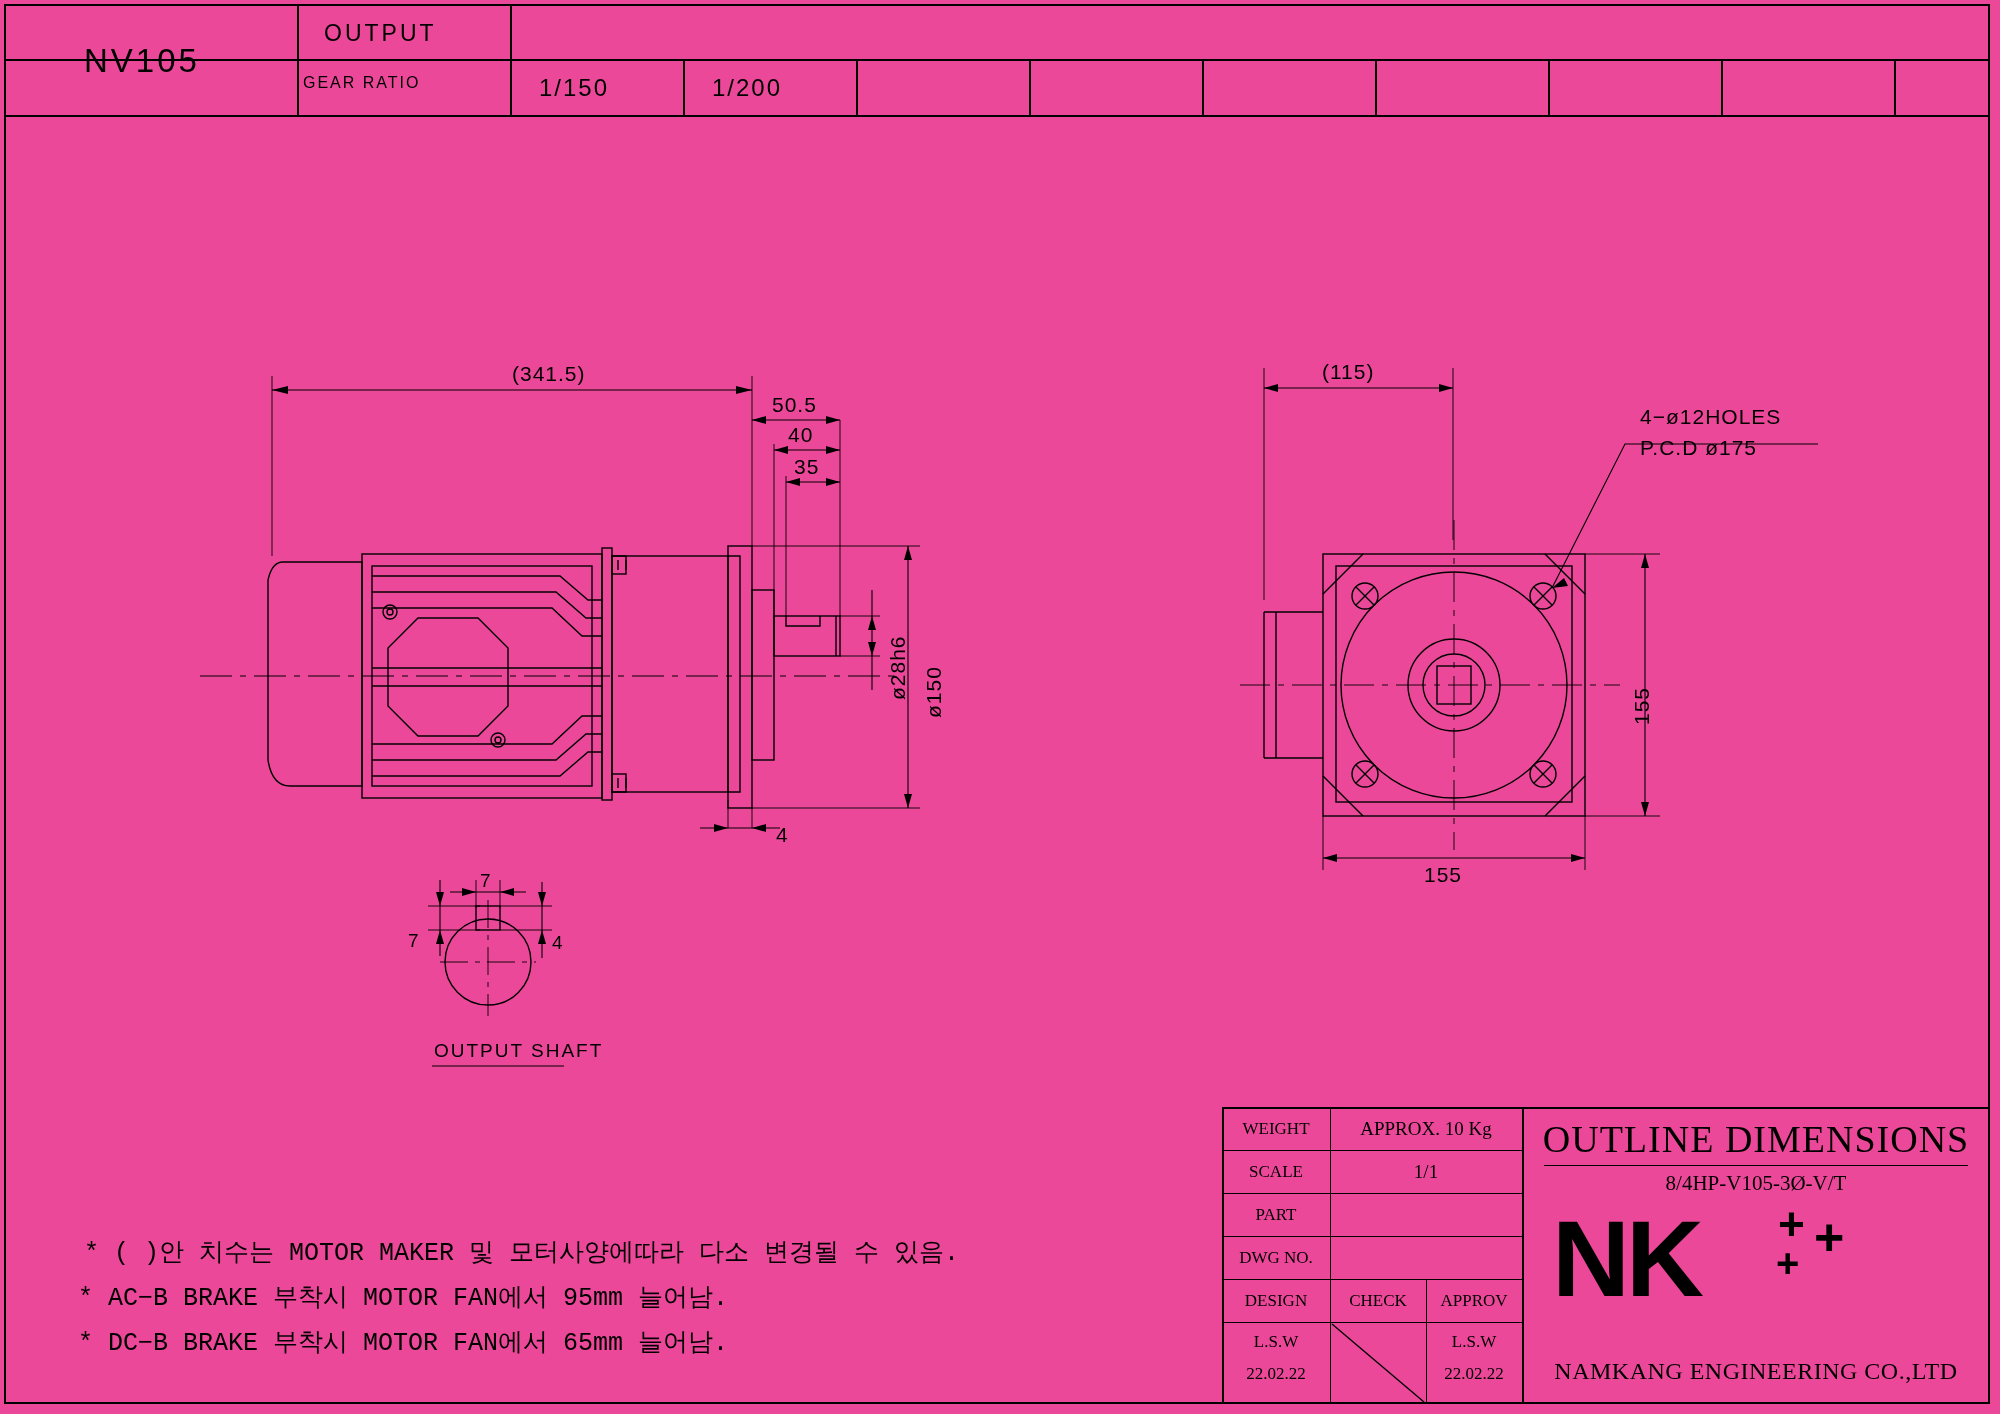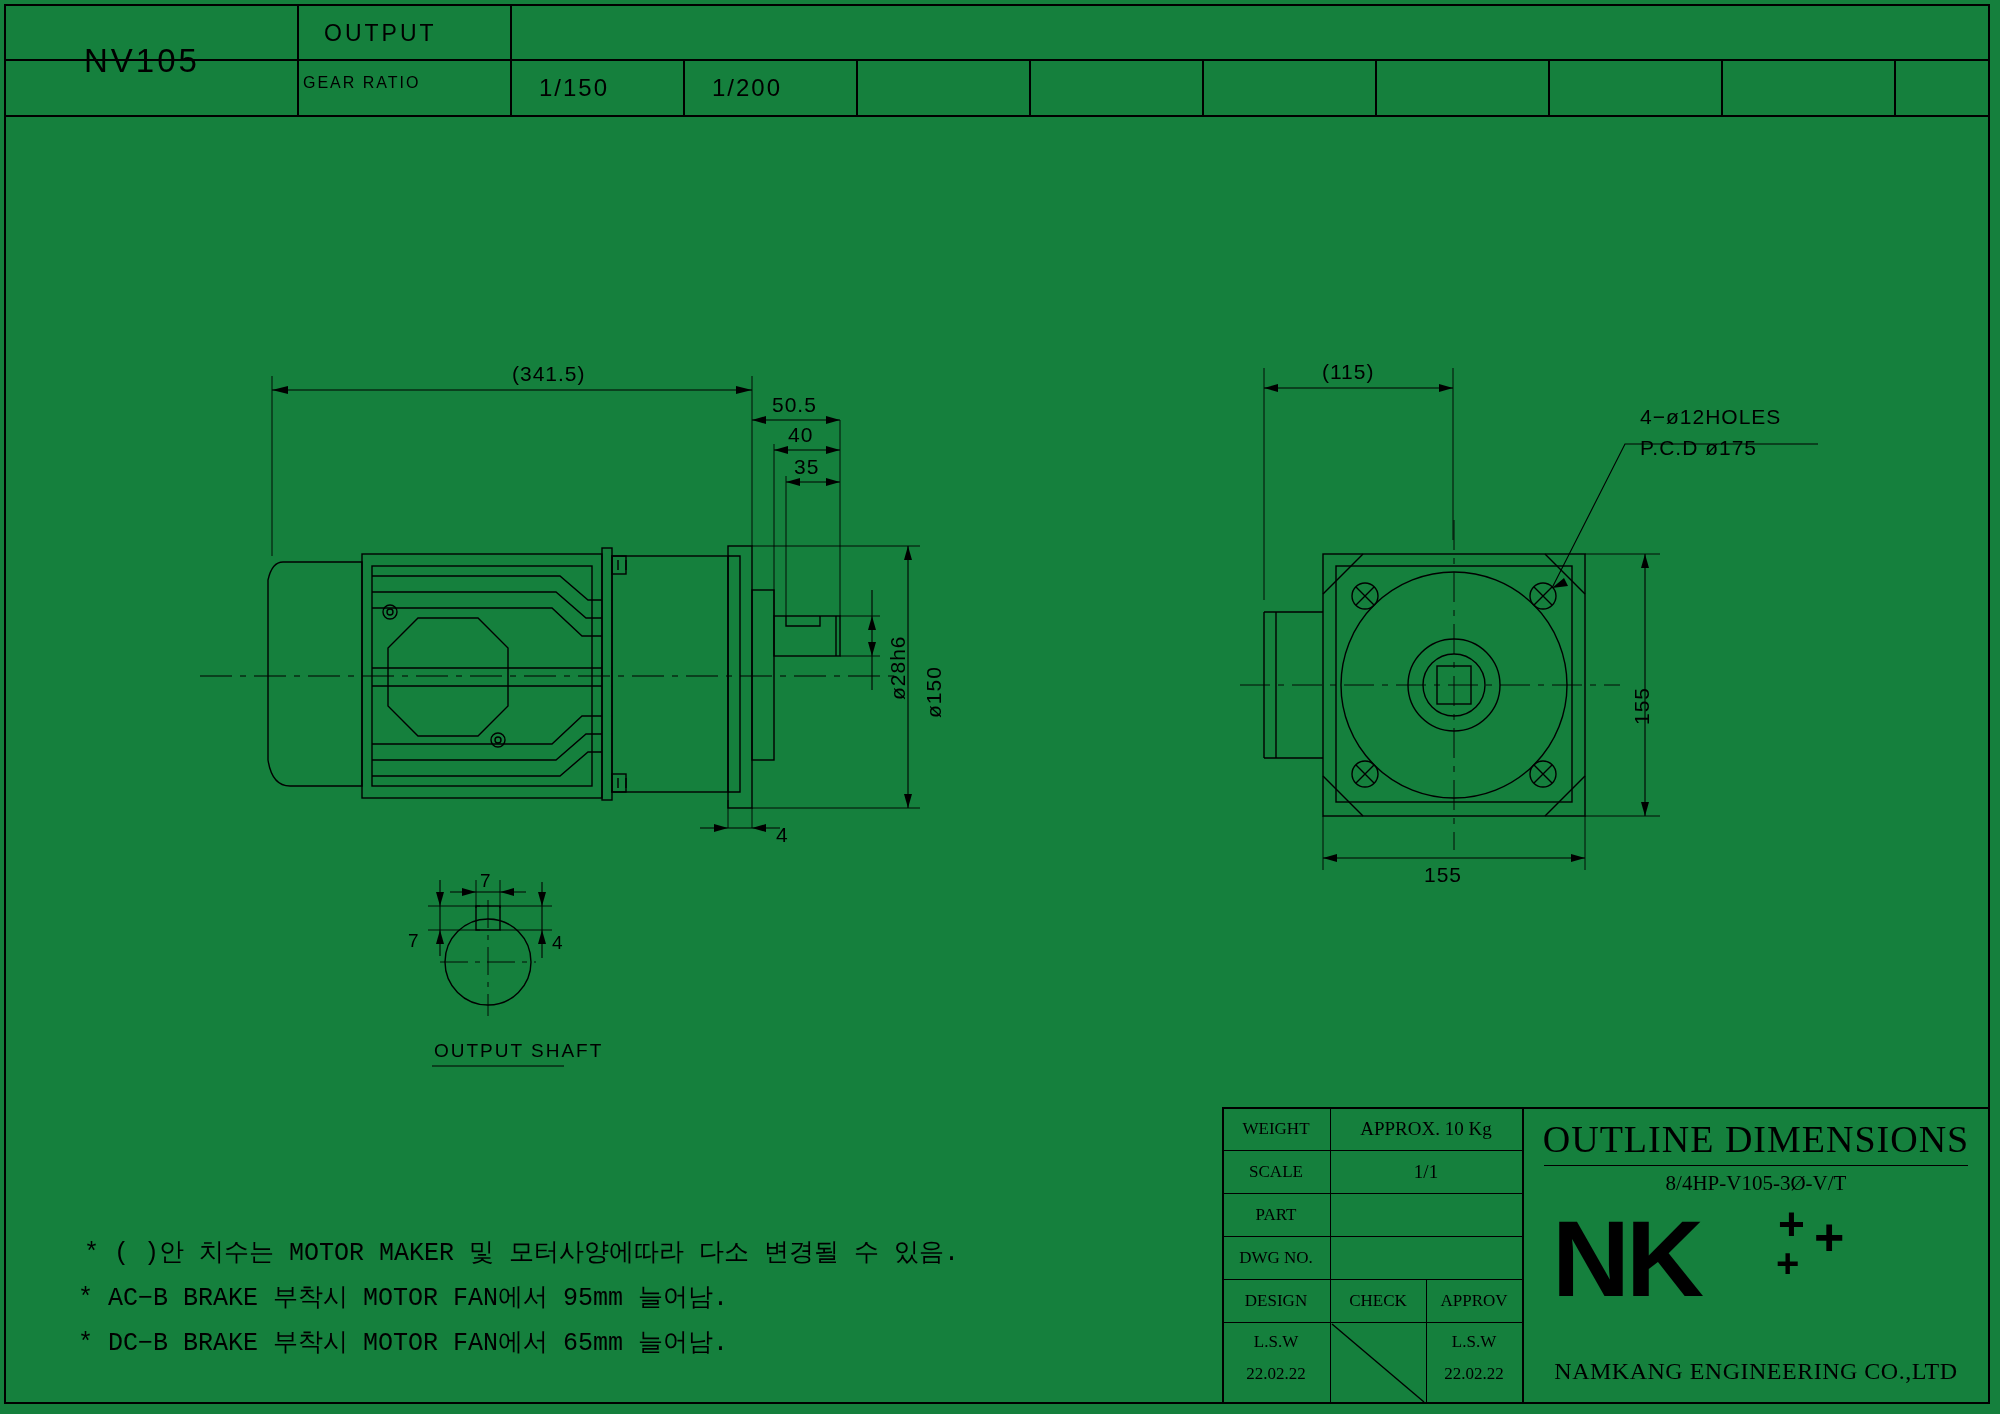--- a/index.html
+++ b/index.html
@@ -8,21 +8,21 @@
     background: #ffffff;
   }
   body {
     font-family: "Liberation Sans", sans-serif;
     color: #000;
   }
   #sheet {
     position: relative;
     width: 2000px;
     height: 1414px;
-    background: #15803d;
+    background: #ec4899;
     overflow: hidden;
   }
   
   .ln {
     position: absolute;
     background: #000;
   }
   .hl { height: 1px; }
   .vl { width: 1px; }
   .hl2 { height: 2px; }

